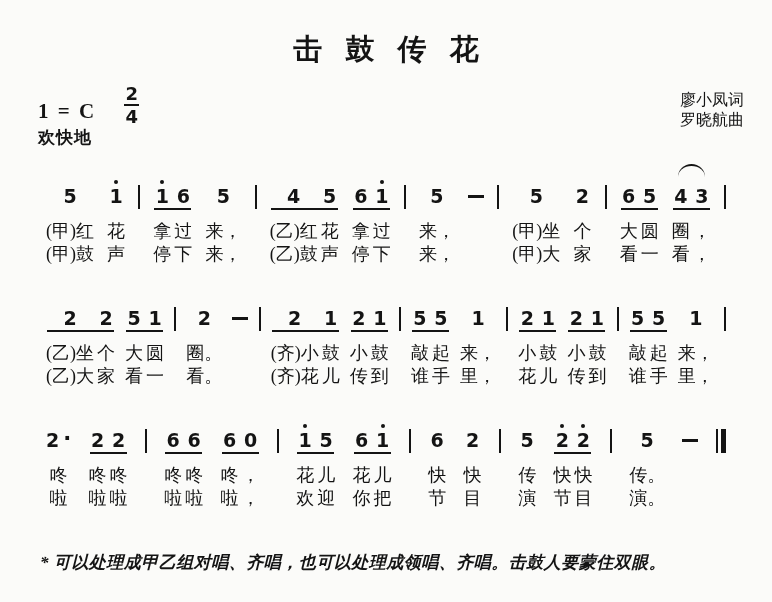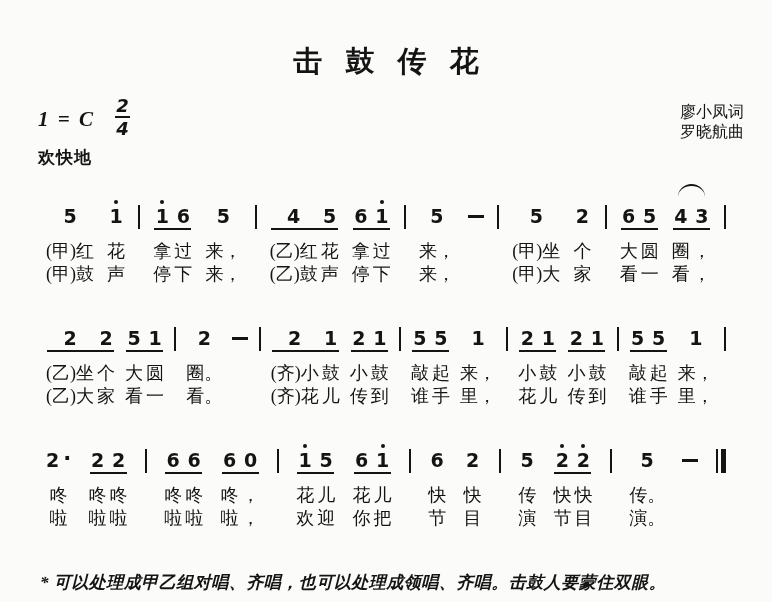--- a/index.html
+++ b/index.html
@@ -5,35 +5,35 @@
   html,body{margin:0;padding:0;}
   body{
     width:772px;height:602px;overflow:hidden;
     background:#fbfbf9;color:#141414;
     font-family:"Liberation Serif","DejaVu Serif",serif;
   }
   .page{position:relative;width:772px;height:602px;}
 
   
   .title{
-    margin:0;padding-top:42px;text-align:center;
+    margin:0;padding-top:30px;text-align:center;
     font-family:"Liberation Sans","DejaVu Sans",sans-serif;
     font-size:29px;font-weight:bold;letter-spacing:0.8em;text-indent:0.8em;
     line-height:38px;
   }
   .meta-row{
     display:flex;justify-content:space-between;align-items:flex-start;
     margin-top:20px;padding:0 28px 0 38px;
   }
-  .keytime{display:flex;align-items:center;gap:20px;font-style:italic;}
+  .keytime{display:flex;align-items:flex-end;gap:28px;}
   .keysig{font-size:21px;font-weight:bold;letter-spacing:2px;line-height:30px;}
   .timesig{display:inline-flex;flex-direction:column;align-items:center;margin-top:-4px;}
   .timesig .num,.timesig .den{font-size:18px;font-weight:bold;line-height:19px;font-family:"DejaVu Sans",sans-serif;}
   .timesig .fracline{width:15px;height:2px;background:#141414;margin:1px 0;}
-  .tempo{margin-top:8px;font-size:17px;font-weight:bold;letter-spacing:1px;}
+  .tempo{margin-top:0;font-size:17px;font-weight:bold;letter-spacing:1px;}
   .credits{text-align:left;font-size:16px;font-weight:normal;line-height:20px;margin-top:2px;}
 
   
   .score{margin-top:28px;}
   .system{
     width:680px;margin:0 auto 34px auto;
     display:flex;justify-content:space-between;align-items:flex-start;
   }
   .ncol{display:flex;flex-direction:column;align-items:center;}
   .nb{height:30px;display:flex;flex-direction:column;align-items:center;justify-content:flex-end;}

